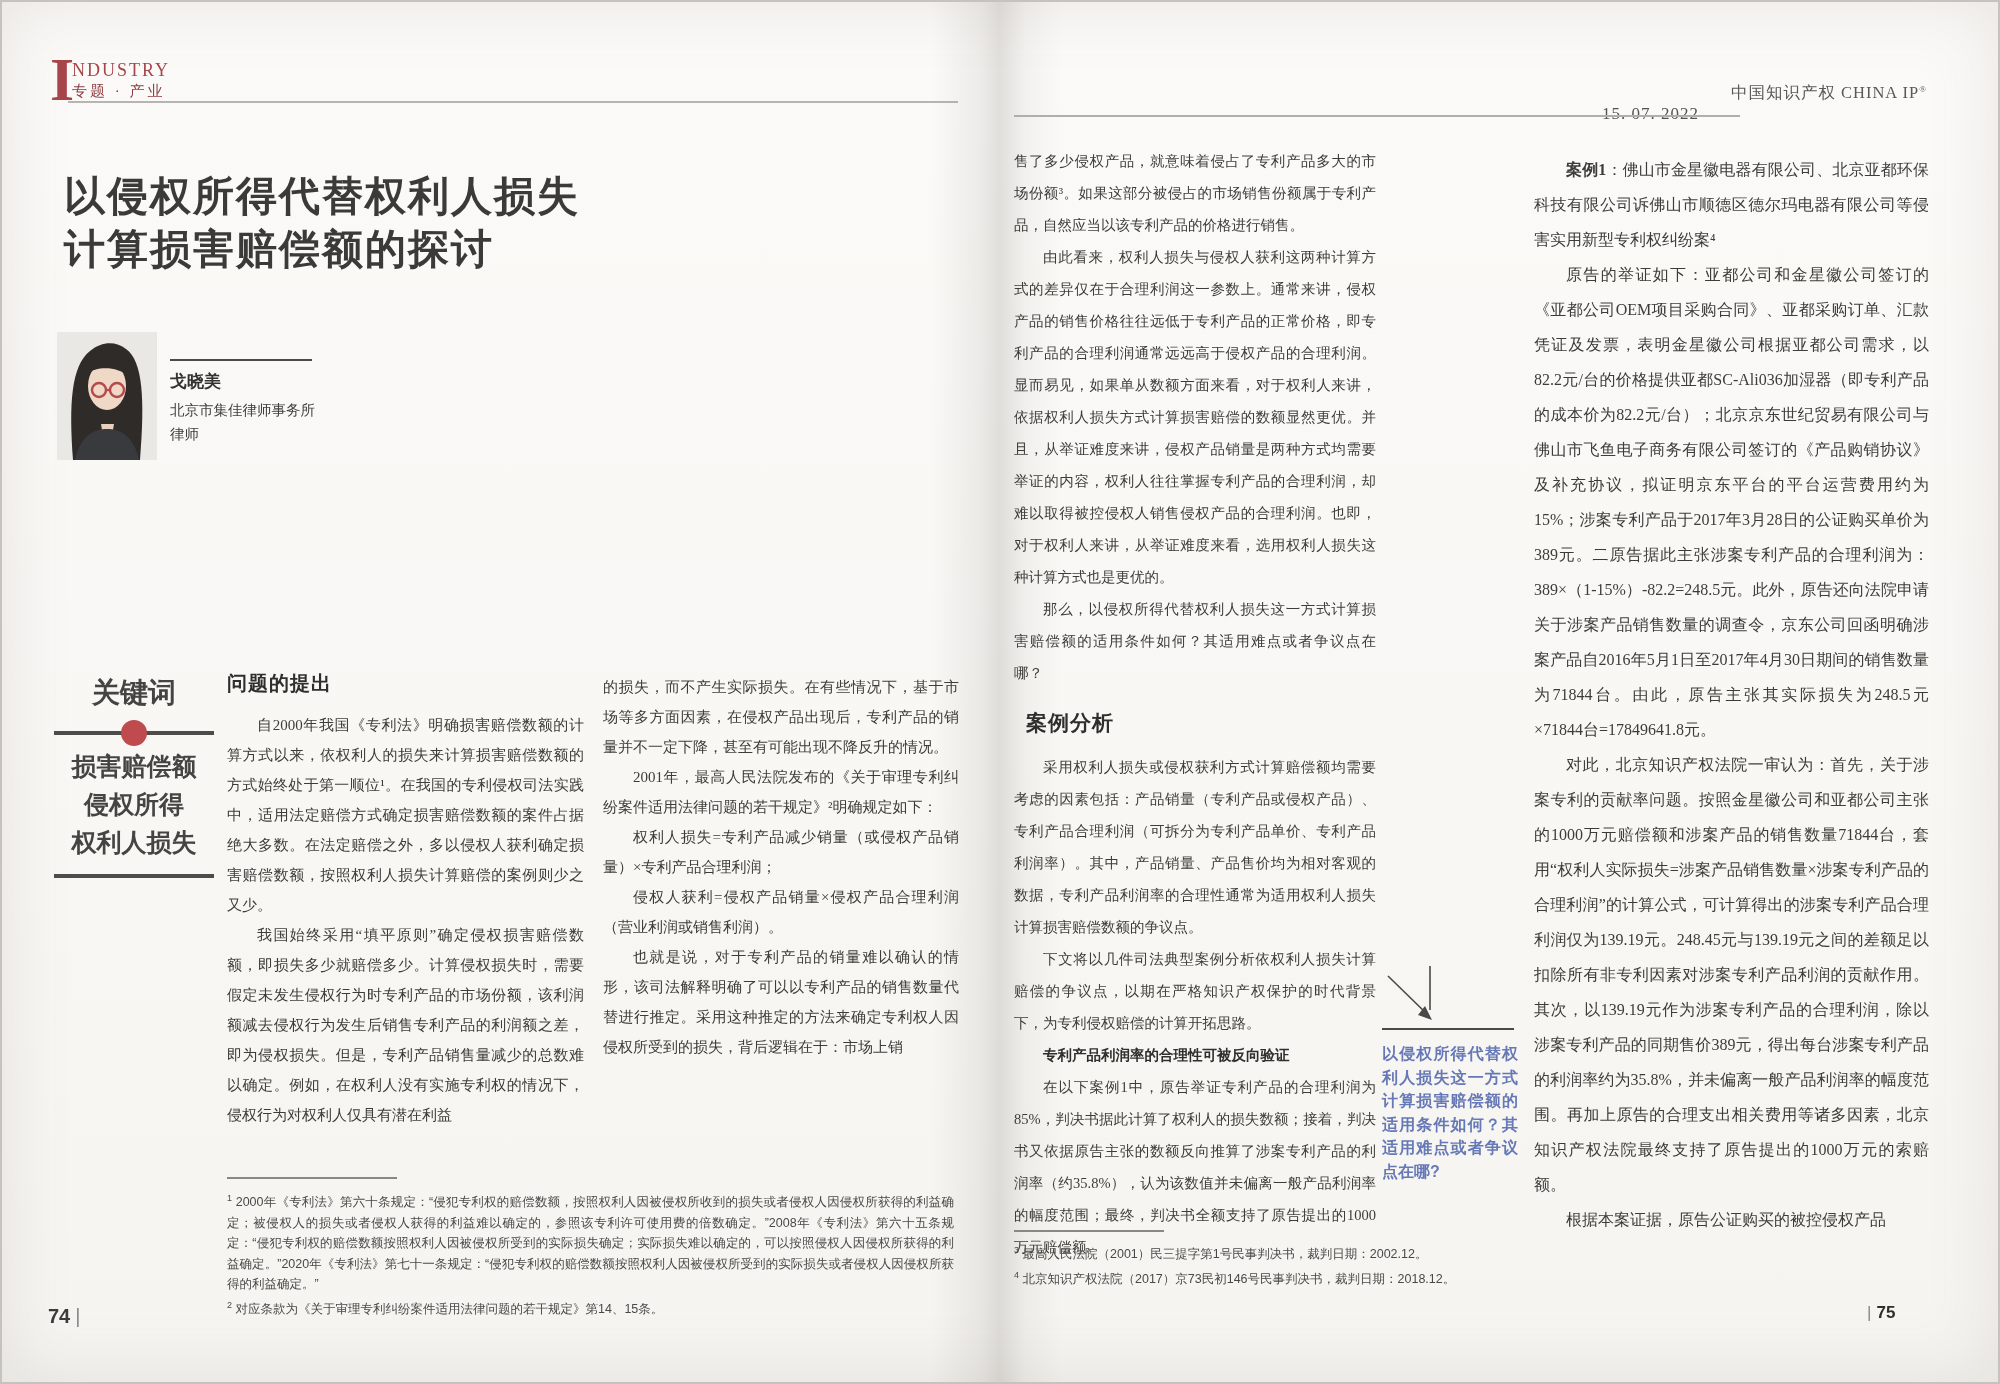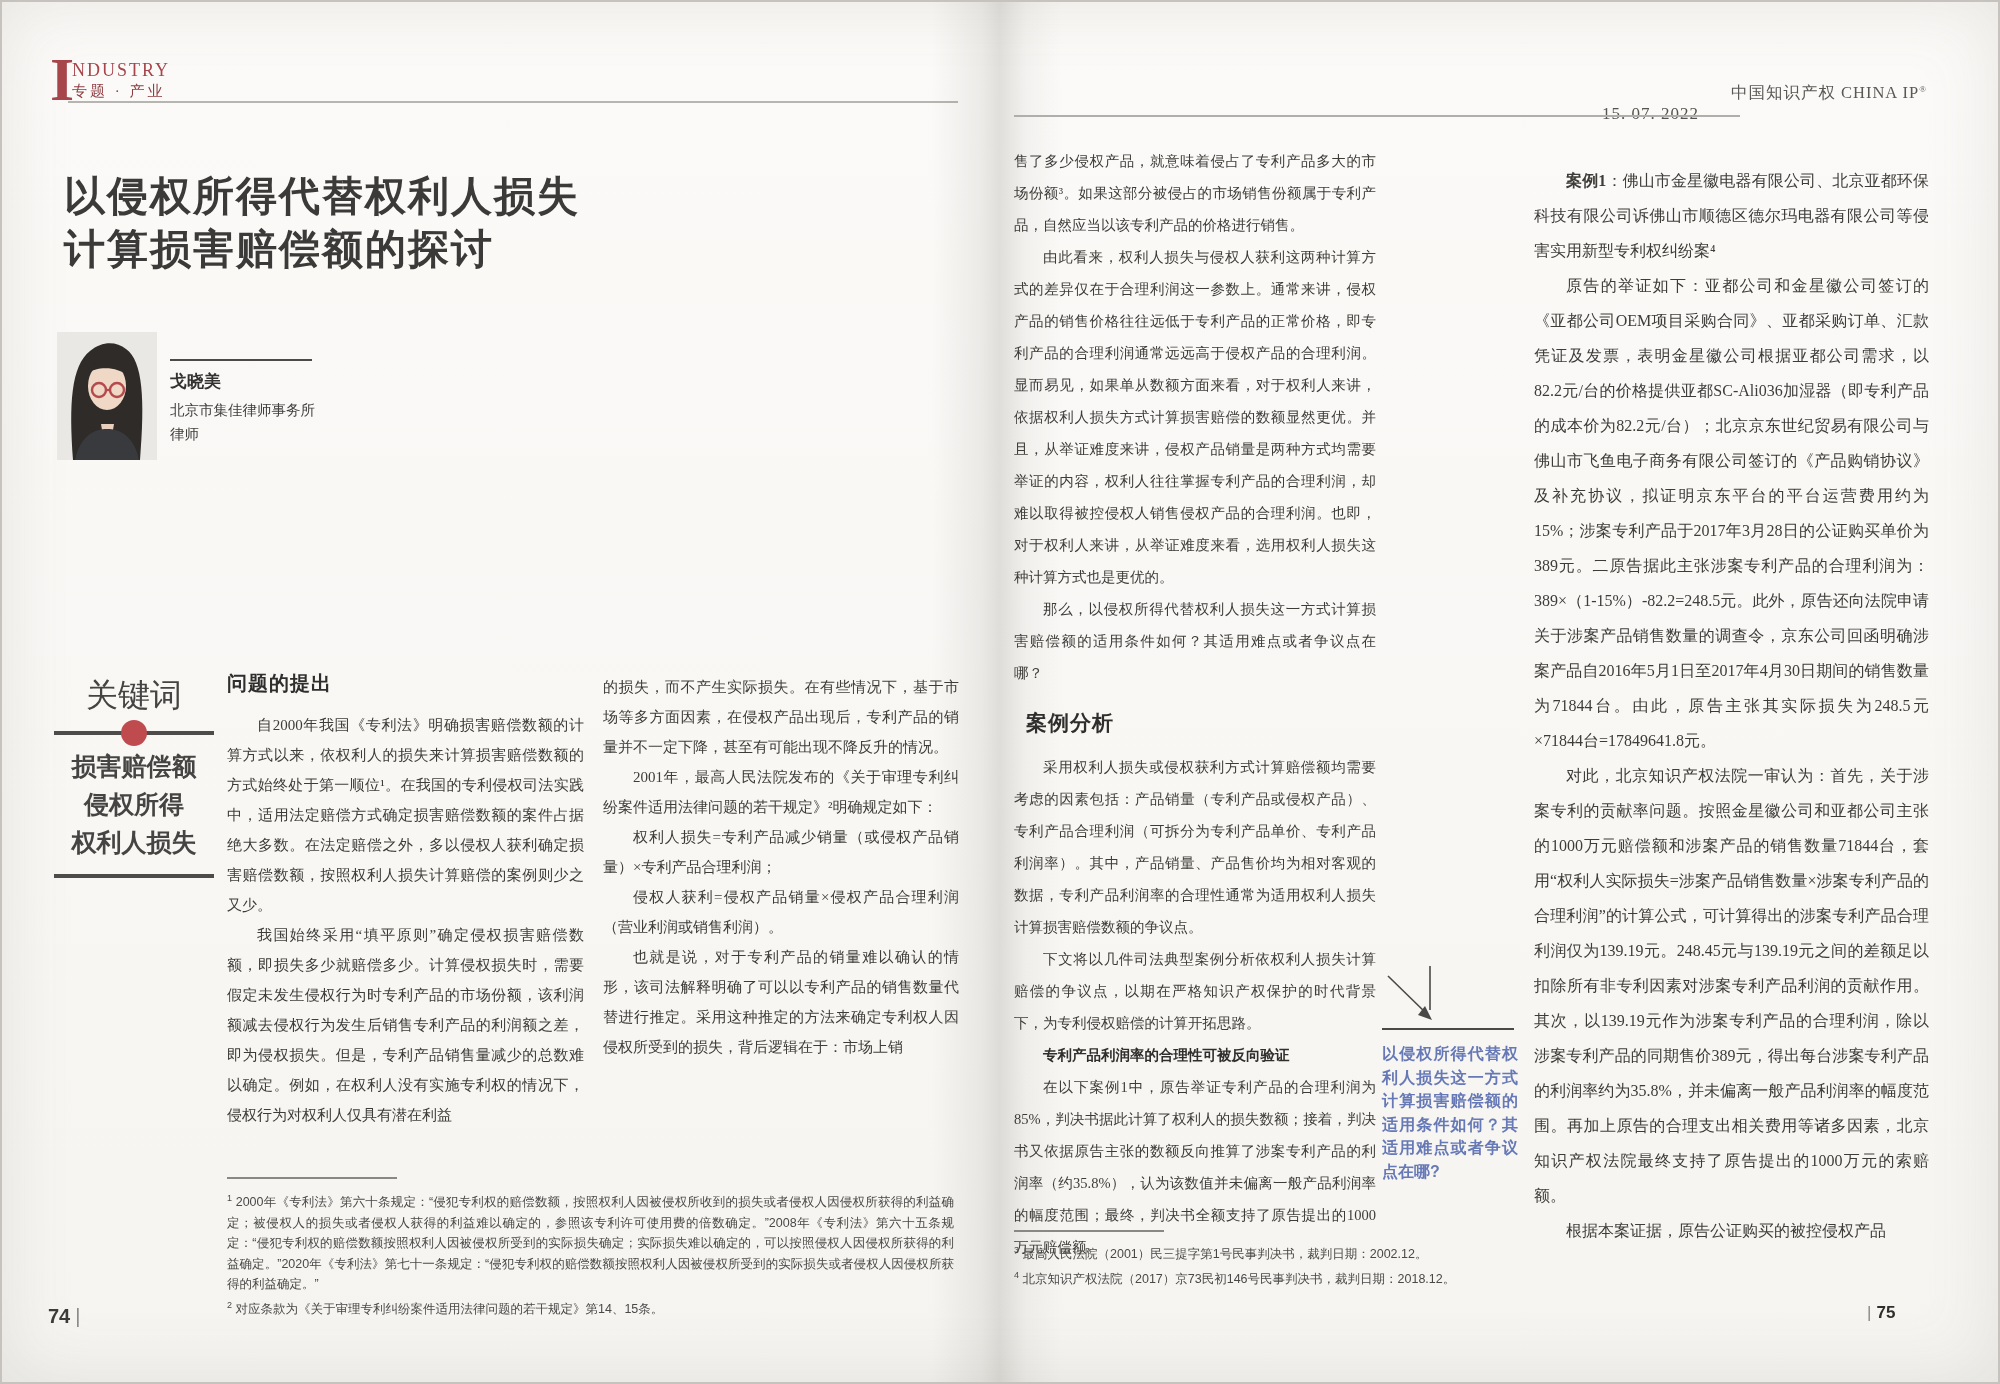--- a/index.html
+++ b/index.html
@@ -18,35 +18,35 @@
   .rule-top-left{left:66px;top:99px;width:890px;height:2px;background:#b7b5b1;}
   
   .title{left:62px;top:168px;width:560px;font-weight:bold;color:#3b3a38;font-size:41px;line-height:53px;letter-spacing:2px;}
   
   .photo{left:55px;top:330px;width:100px;height:128px;}
   .auth-rule{left:168px;top:357px;width:142px;height:2px;background:#4b4a48;}
   .auth-name{left:168px;top:368px;font-size:17px;font-weight:bold;color:#333230;}
   .auth-affil{left:168px;top:399px;font-size:14.5px;color:#413f3d;}
   .auth-role{left:168px;top:423px;font-size:14.5px;color:#413f3d;}
   
-  .kw-head{left:42px;top:672px;width:180px;text-align:center;font-size:32px;font-weight:normal;color:#454442;}
+  .kw-head{left:42px;top:672px;width:180px;text-align:center;font-size:28px;font-weight:bold;color:#454442;}
   .kw-rule1{left:52px;top:729px;width:160px;height:4px;background:#4d4c4a;}
   .kw-dot{left:119px;top:718px;width:26px;height:26px;border-radius:50%;background:#bf4b4e;}
   .kw-item{left:42px;width:180px;text-align:center;font-size:25px;font-weight:bold;color:#454442;}
   .kw1{top:748px;} .kw2{top:786px;} .kw3{top:824px;}
   .kw-rule2{left:52px;top:872px;width:160px;height:4px;background:#4d4c4a;}
   
   .col{color:#3e3c39;text-align:justify;}
   .col p{margin:0;}
   .ind{text-indent:2em;}
   .colL{font-size:15px;line-height:30px;}
   .colL1{left:225px;top:666px;width:357px;}
   .colL2{left:601px;top:670px;width:356px;}
   .colR1{left:1012px;top:143px;width:362px;font-size:14.5px;line-height:32px;}
-  .colR2{left:1532px;top:161px;width:395px;font-size:16px;line-height:35px;}
+  .colR2{left:1532px;top:150px;width:395px;font-size:16px;line-height:35px;}
   h3.sechead{font-family:"Liberation Sans","DejaVu Sans",sans-serif;color:#2f2e2c;margin:0 0 12px 0;font-size:20px;letter-spacing:1px;}
   h3.sechead2{font-family:"Liberation Sans","DejaVu Sans",sans-serif;color:#2f2e2c;margin:18px 0 12px 12px;font-size:21px;letter-spacing:1px;}
   .subhead{font-family:Liberation Serif, serif;font-weight:bold;color:#2f2e2c;text-indent:2em;}
   
   .fn-rule-l{left:225px;top:1175px;width:170px;height:2px;background:#8a8884;}
   .fn-l{left:225px;top:1186px;width:727px;}
   .fn-rule-r{left:1012px;top:1228px;width:150px;height:2px;background:#8a8884;}
   .fn-r{left:1012px;top:1238px;width:710px;}
   .fns{font-family:"Liberation Sans","DejaVu Sans",sans-serif;font-size:12.5px;line-height:20.5px;color:#4a4947;text-align:justify;}
   .fns p{margin:0;}

